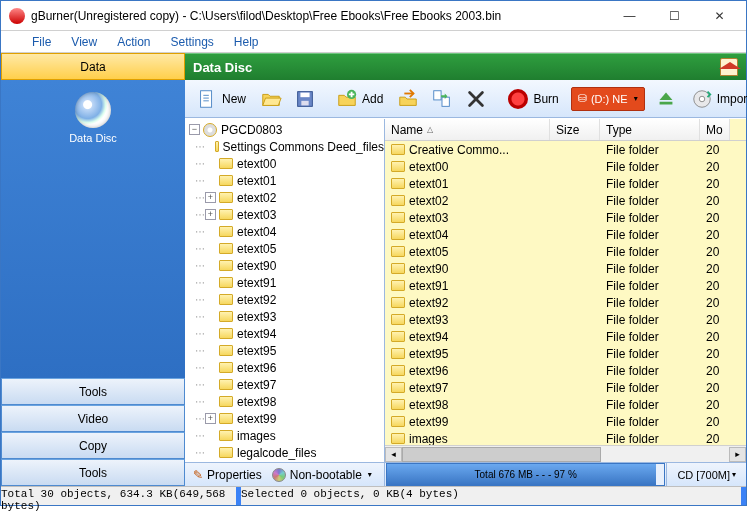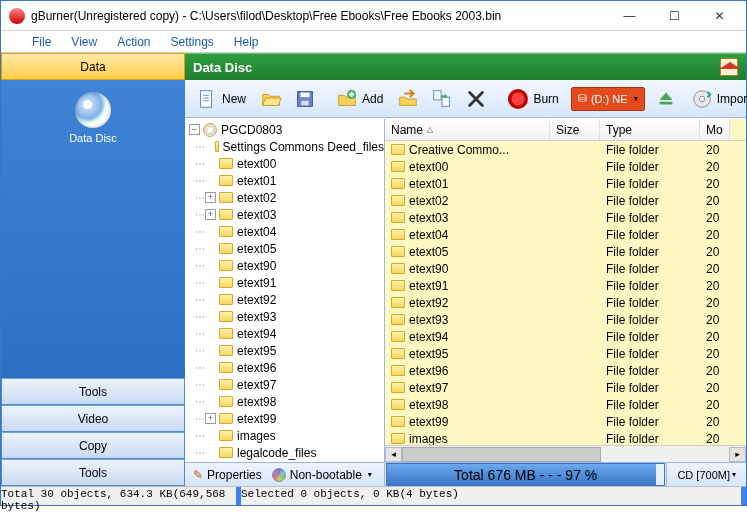--- a/index.html
+++ b/index.html
@@ -69,21 +69,21 @@
   .hscroll .arrow{width:17px;height:15px;background:#e4e4e4;border:1px solid #bbb;font-size:9px;display:flex;align-items:center;justify-content:center;}
   .hscroll .thumb{height:15px;background:#cdcdcd;border:1px solid #aaa;}
 
   
   .footbar { height:24px; background:linear-gradient(#eef4fd,#d6e6fb); border-top:1px solid #9bb8e0; display:flex; align-items:center; font-size:12px;}
   .footbar .left{ width:200px; display:flex; align-items:center; gap:10px; padding:0 8px; border-right:1px solid #9bb8e0; height:100%;}
   .footbar .pencil{ color:#c05000; font-size:12px;}
   .footbar .disc-sm{width:14px;height:14px;border-radius:50%; background:conic-gradient(#77c,#7cc,#7c7,#cc7,#c77,#c7c,#77c); border:1px solid #888;}
   .footbar .gauge{ flex:1; height:100%; display:flex; align-items:center; position:relative; border:1px solid #3a76c4; margin:1px; background:#e8f0fc;}
   .footbar .gauge .fill{ position:absolute; left:0; top:0; bottom:0; background:linear-gradient(#6aa8ef,#3a76c4);}
-  .footbar .gauge .txt{ position:relative; width:100%; text-align:center; color:#000; font-size:14px;}
+  .footbar .gauge .txt{ position:relative; width:100%; text-align:center; color:#000; font-size:10px;}
   .footbar .cdcap{ padding:0 10px; font-size:11px; border-left:1px solid #9bb8e0; height:100%; display:flex; align-items:center; gap:0;}
 
   
   .statusbar { height:19px; background:#f0f0f0; border-top:1px solid #bfbfbf; display:flex; font-size:11px;}
   .statusbar .pane { padding:1px 0; border-right:5px solid #3b82f6;font-family:Liberation Mono, monospace;}
   .statusbar .pane:first-child{width:240px;}
 
   
   .svg-ic{width:22px;height:22px;}
   .asc-arrow{font-size:8px;color:#666;}

